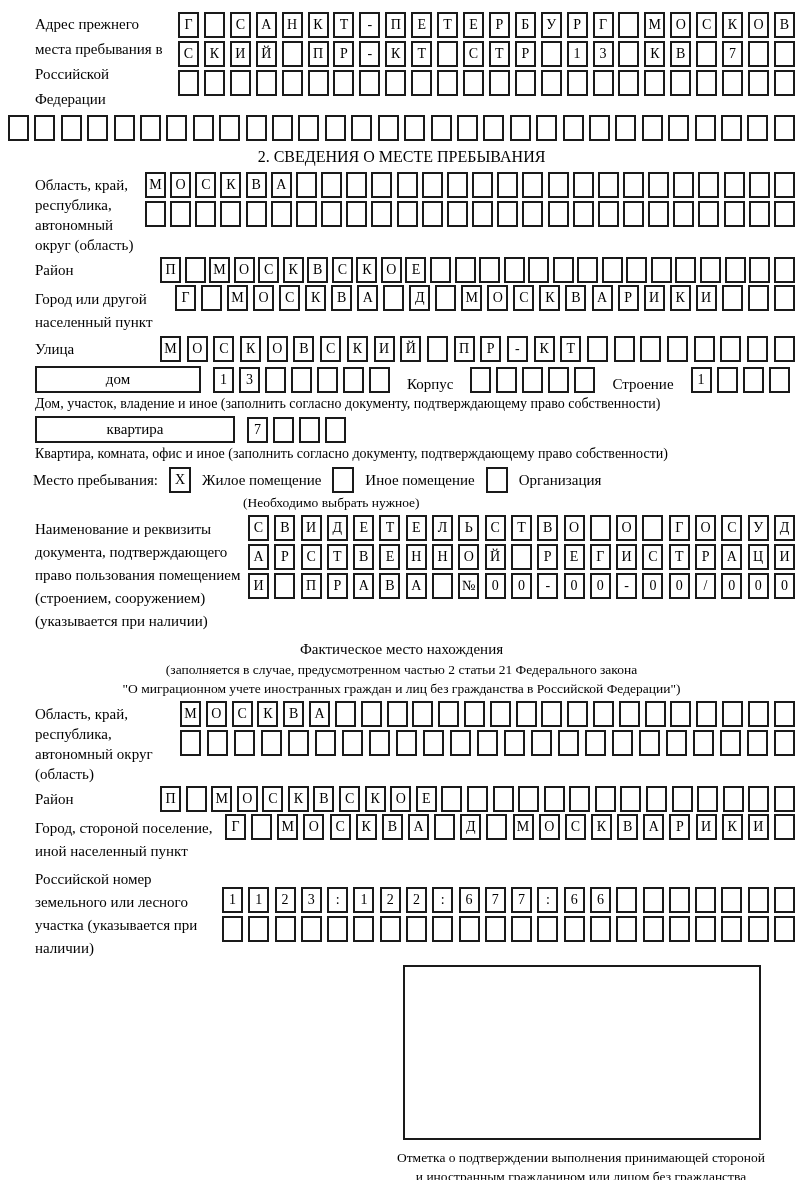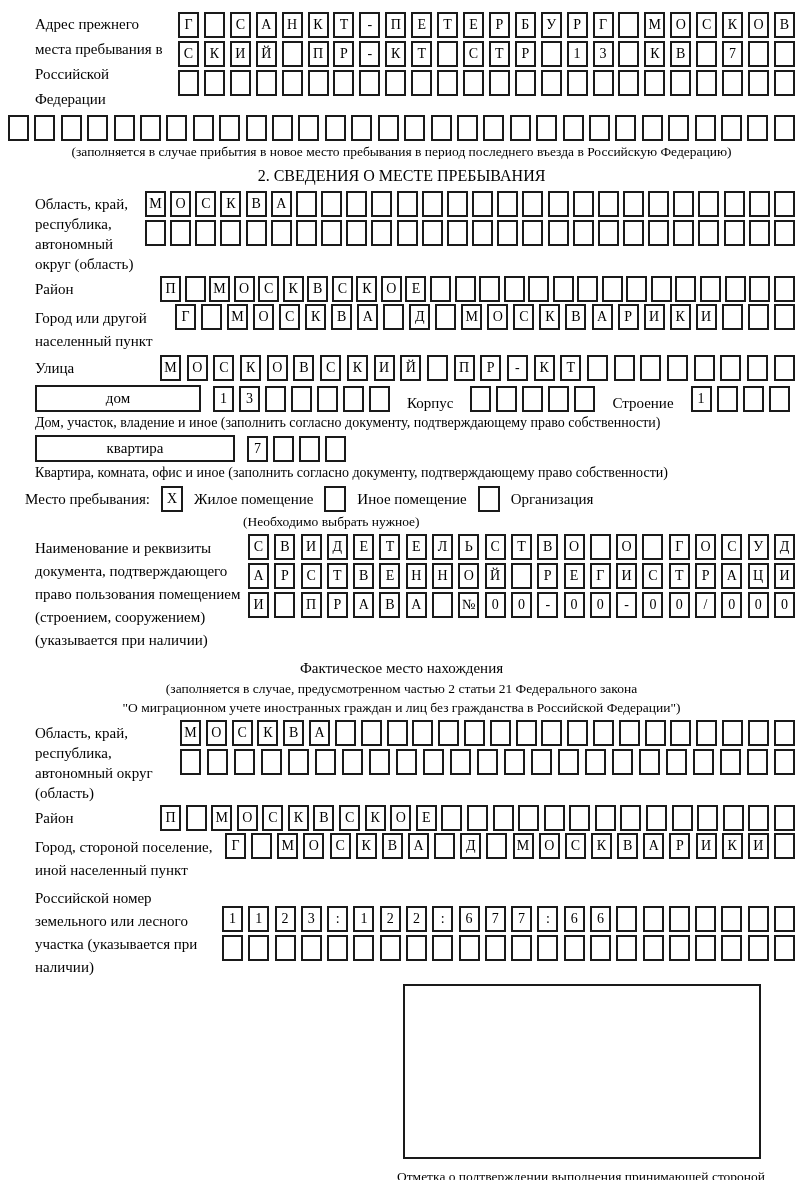--- a/index.html
+++ b/index.html
@@ -39,21 +39,21 @@
 
   .section-title { text-align:center; font-weight:normal; font-size:16px; margin:7px 0 6px; }
   .sub-title { text-align:center; font-weight:normal; font-size:15px; margin:8px 0 4px; }
 
   .house-row { display:flex; align-items:flex-end; margin-left:27px; margin-top:4px; gap:12px; }
   .wide-box { height:27px; border:2px solid #1a1a1a; display:flex; align-items:center; justify-content:center; font-size:15px; flex:0 0 auto; }
   .dom-w { width:166px; }
   .kv-w { width:200px; }
   .inline-label { margin:0 5px; flex:0 0 auto; }
 
-  .stay-row { display:flex; align-items:center; margin-left:17px; margin-top:5px; }
+  .stay-row { display:flex; align-items:center; margin-left:25px; margin-top:5px; }
   .checkbox { width:22px; height:26px; border:2px solid #1a1a1a; display:flex; align-items:center; justify-content:center; font-size:14px; margin:0 11px; flex:0 0 auto; }
   .stay-note { margin-left:235px; font-size:13.5px; margin-top:2px; }
 
   .mark-area { width:372px; margin-left:387px; margin-top:5px; }
   .mark-box { width:358px; height:175px; border:2px solid #1a1a1a; margin-left:8px; background:#fff; }
   .mark-caption { text-align:center; font-size:13.5px; line-height:18.5px; margin-top:9px; }
 
   .mt2{margin-top:2px}.mt4{margin-top:4px}.mt6{margin-top:6px}
 </style>
 </head>
@@ -170,21 +170,20 @@
       <span class="cell"></span>
       <span class="cell"></span>
       <span class="cell"></span>
       <span class="cell"></span>
       <span class="cell"></span>
       <span class="cell"></span>
       <span class="cell"></span>
       <span class="cell"></span>
       <span class="cell"></span>
     </div>
-  <div class="caption-center">(заполняется в случае прибытия в новое место пребывания в период последнего въезда в Российскую Федерацию)</div>
 
   <div class="section-title">2. СВЕДЕНИЯ О МЕСТЕ ПРЕБЫВАНИЯ</div>
 
   <div class="frow">
     <div class="flabel w110">Область, край, республика, автономный округ (область)</div>
     <div class="gridcol">
       <div class="cellrow">
           <span class="cell">М</span>
           <span class="cell">О</span>
           <span class="cell">С</span>

